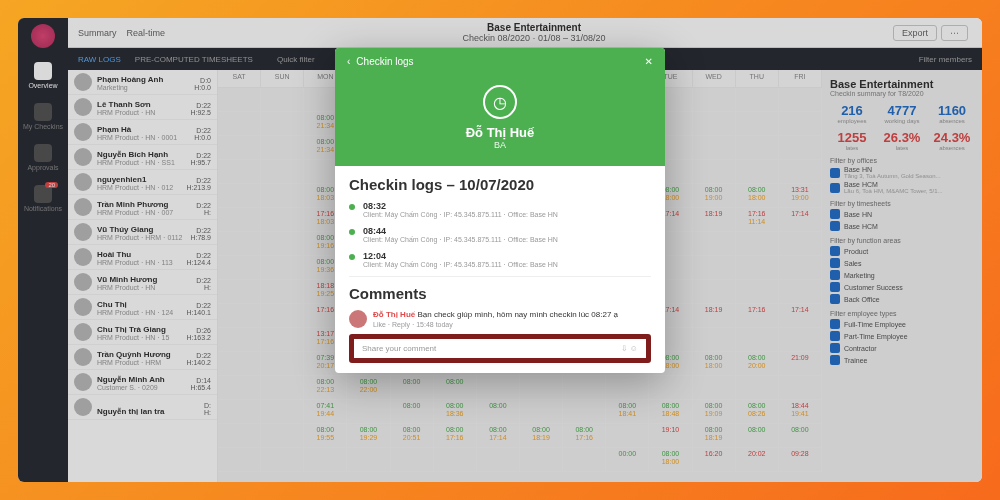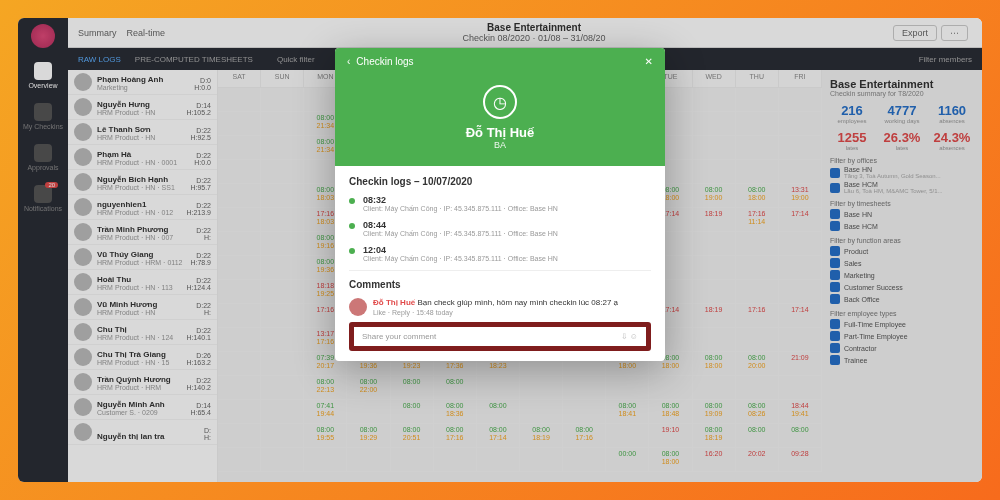--- a/index.html
+++ b/index.html
@@ -49,21 +49,21 @@
 .dim{position:absolute;inset:0;background:rgba(0,0,0,.15);}
 .modal{position:absolute;left:50%;top:30px;transform:translateX(-50%);width:330px;background:#fff;border-radius:4px;box-shadow:0 10px 40px rgba(0,0,0,.3);overflow:hidden;}
 .mhead{background:#4caf50;color:#fff;padding:8px 12px;display:flex;align-items:center;font-size:10px;}
 .mhead .back{margin-right:6px;}
 .mhead .x{margin-left:auto;cursor:pointer;}
 .mhero{background:#4caf50;color:#fff;text-align:center;padding:10px 0 16px;}
 .mhero .ic{width:34px;height:34px;border:2px solid #fff;border-radius:50%;margin:0 auto 6px;display:flex;align-items:center;justify-content:center;font-size:16px;}
 .mhero .nm{font-size:13px;font-weight:600;}
 .mhero .rl{font-size:9px;opacity:.9;}
 .mbody{padding:10px 14px;font-size:9px;color:#333;}
-.mbody h3{font-size:10px;margin-bottom:8px;}
+.mbody h3{font-size:15px;margin-bottom:8px;}
 .log{display:flex;gap:8px;margin-bottom:8px;}
 .log .dot{width:6px;height:6px;background:#4caf50;border-radius:50%;margin-top:3px;flex-shrink:0;}
 .log .t{font-weight:600;}
 .log .d{color:#999;font-size:7px;}
 .cmts{border-top:1px solid #eee;padding-top:8px;}
 .cmt{display:flex;gap:6px;font-size:8px;margin-bottom:6px;}
 .cmt .av{width:18px;height:18px;border-radius:50%;background:#c77;}
 .cmt .u{color:#e14a4a;font-weight:600;}
 .cmt .meta{color:#999;font-size:7px;margin-top:2px;}
 .cinput{border:5px solid #7f1d1d;border-radius:3px;padding:5px 8px;font-size:8px;color:#999;display:flex;}
@@ -113,28 +113,20 @@
             <div class="av"></div>
             <div>
               <div class="nm">Phạm Hoàng Anh</div>
               <div class="sub">Marketing</div>
             </div>
             <div class="hrs">D:0<br>H:0.0</div>
           </div>
           <div class="emp">
             <div class="av"></div>
             <div>
-              <div class="nm">Nguyễn Hưng</div>
-              <div class="sub">HRM Product · HN</div>
-            </div>
-            <div class="hrs">D:14<br>H:105.2</div>
-          </div>
-          <div class="emp">
-            <div class="av"></div>
-            <div>
               <div class="nm">Lê Thanh Sơn</div>
               <div class="sub">HRM Product · HN</div>
             </div>
             <div class="hrs">D:22<br>H:92.5</div>
           </div>
           <div class="emp">
             <div class="av"></div>
             <div>
               <div class="nm">Phạm Hà</div>
               <div class="sub">HRM Product · HN · 0001</div>

